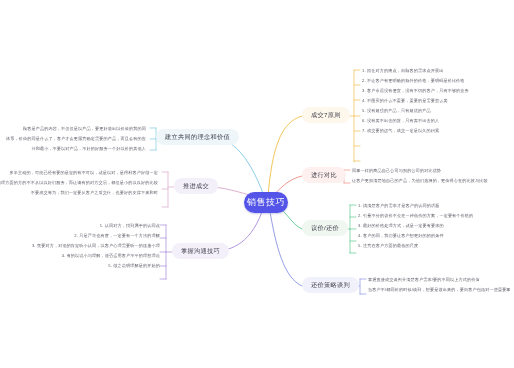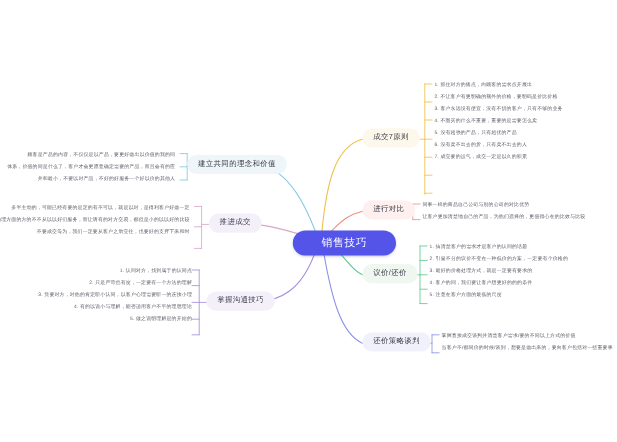--- a/index.html
+++ b/index.html
@@ -20,21 +20,21 @@
     line-height:1;
   }
 
   
   .root{
     background:#5455e8;
     color:#ffffff;
     border-radius:11px;
     font-size:9px;
     letter-spacing:.5px;
-    padding:6px 24px;
+    padding:6px 3px;
     text-align:right;
     box-shadow:0 1px 2px rgba(60,60,160,.25);
   }
 
   
   .branch{
     border-radius:9px;
     font-size:6.2px;
     color:#3b3b48;
     padding:5px 9px;

